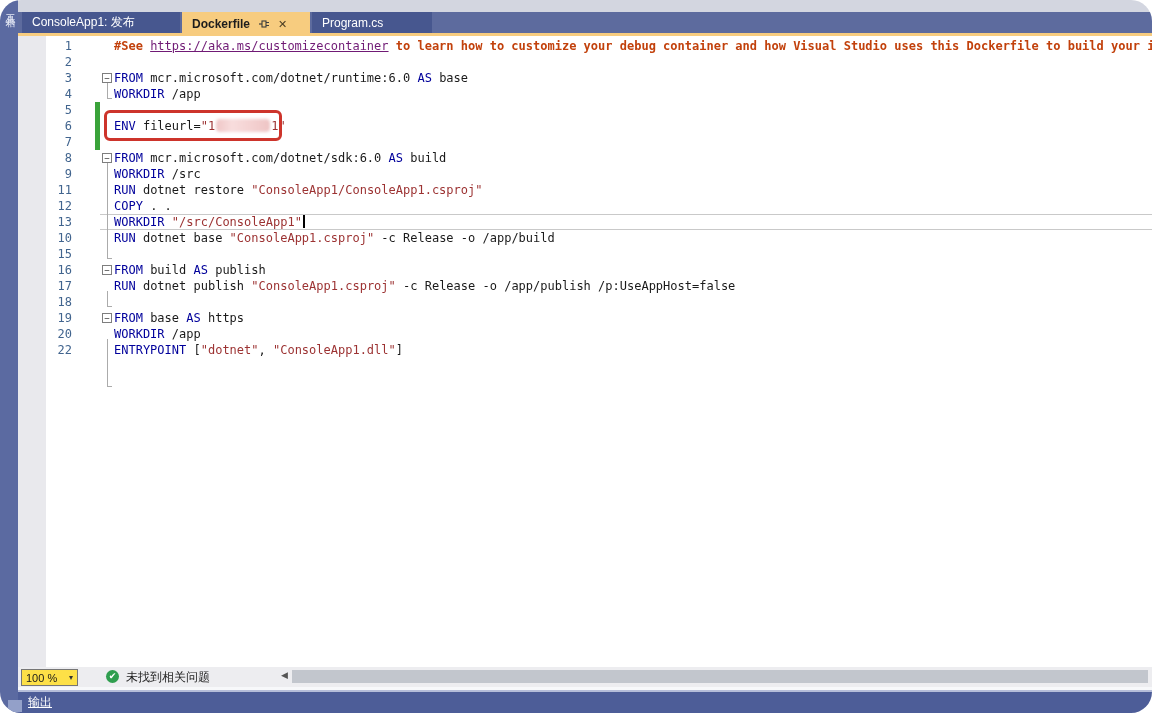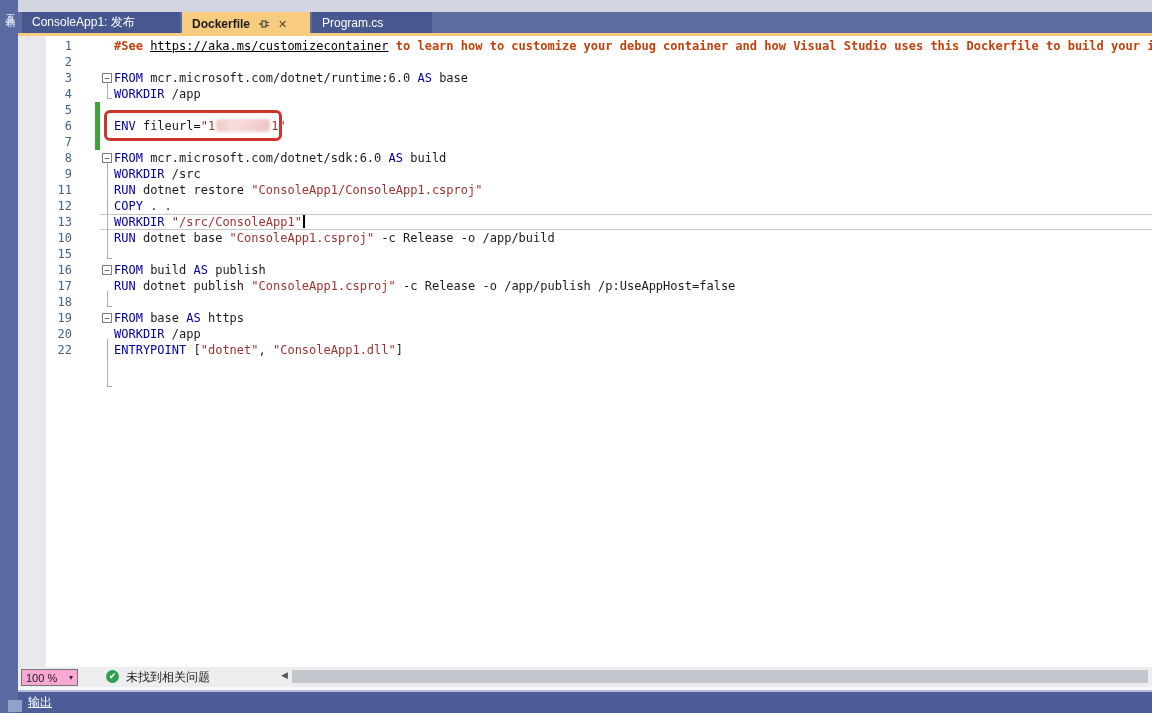--- a/index.html
+++ b/index.html
@@ -1,17 +1,17 @@
 <!DOCTYPE html>
 <html><head>
 <meta charset="utf-8">
 <style>
   * { margin:0; padding:0; box-sizing:border-box; }
   body { font-family:"Liberation Sans", sans-serif; background:#fff; }
-  .screen { position:relative; width:1152px; height:713px; overflow:hidden; background:#fff; }
+  .screen { position:relative; width:1152px; height:713px; overflow:hidden; background:#fff;border-radius:21px; }
 
   
   .left-strip { position:absolute; left:0; top:0; width:18px; height:713px; background:#5b6aa1; z-index:5; }
   .toolbox-tab { writing-mode:vertical-rl; text-orientation:upright; color:#e4e8f4; font-size:10px;
                  letter-spacing:2px; margin:6px 0 0 3px; cursor:default; }
 
   
   .top-strip { position:absolute; left:18px; top:0; width:1134px; height:12px; background:#d3d6e0; }
 
   
@@ -36,27 +36,27 @@
               background:#fff; font-size:9px; line-height:8px; text-align:center; color:#3c3c3c; z-index:2; }
   .code-text { position:absolute; left:96px; top:0; }
   .cur-border { position:absolute; left:82px; right:0; top:0; height:16px;
                 border-top:1px solid #c9c9c9; border-bottom:1px solid #c9c9c9; }
   .annotation-box { position:absolute; left:86px; top:-8px; width:178px; height:31px;
                     border:3px solid #cd342b; border-radius:6px; z-index:3; }
   .change-bar { position:absolute; left:77px; width:5px; background:#3aa33a; }
   .fold-guide { position:absolute; left:89px; width:5px; border-left:1px solid #ababab; border-bottom:1px solid #ababab; }
   .caret { display:inline-block; width:2px; height:13px; background:#000; vertical-align:-2px; margin-left:1px; }
   .seg-k { color:#00009b; } .seg-p { color:#1a1a1a; } .seg-s { color:#9c3232; }
-  .seg-c { color:#c2410c;font-weight:bold; } .seg-lnk { color:#000000; text-decoration:underline; }
+  .seg-c { color:#c2410c;font-weight:bold; } .seg-lnk { color:#701a75; text-decoration:underline; }
   .seg-red { display:inline-block; width:54px; height:13px; vertical-align:-2px; margin:0 1px; border-radius:4px;
              background:linear-gradient(90deg,#efc6c6,#f8dddd 30%,#f3d0d0 70%,#eec4c4); filter:blur(1.4px); }
 
   
   .hscroll-row { position:absolute; left:18px; top:667px; width:1134px; height:20px; background:#ededf0; font-size:12px; }
-  .zoom-select { position:absolute; left:3px; top:2px; width:57px; height:17px; background:#f9a8d4;
+  .zoom-select { position:absolute; left:3px; top:2px; width:57px; height:17px; background:#fde047;
                  border:1px solid #767676; font-size:11px; color:#1a1a1a; display:flex; align-items:center;
                  padding:0 4px; cursor:default; }
   .zoom-select .arr { margin-left:auto; font-size:8px; color:#333; }
   .status-ok { position:absolute; left:88px; top:3px; width:13px; height:13px; border-radius:50%;
                background:#2f9e4f; color:#fff; font-size:9px; line-height:13px; text-align:center; }
   .status-msg { position:absolute; left:108px; top:2px; color:#1e1e1e; }
   .scroll-left { position:absolute; left:263px; top:3px; font-size:9px; color:#555; }
   .hthumb { position:absolute; left:274px; top:3px; width:856px; height:13px; background:#c2c6cd; }
 
   

